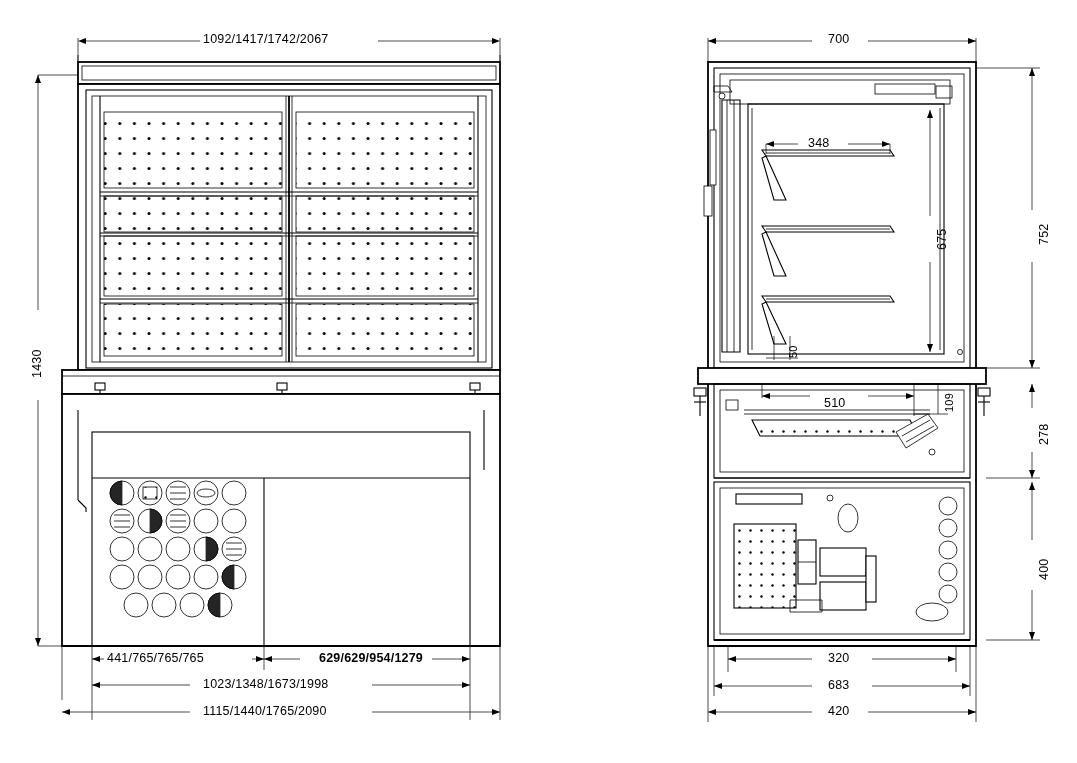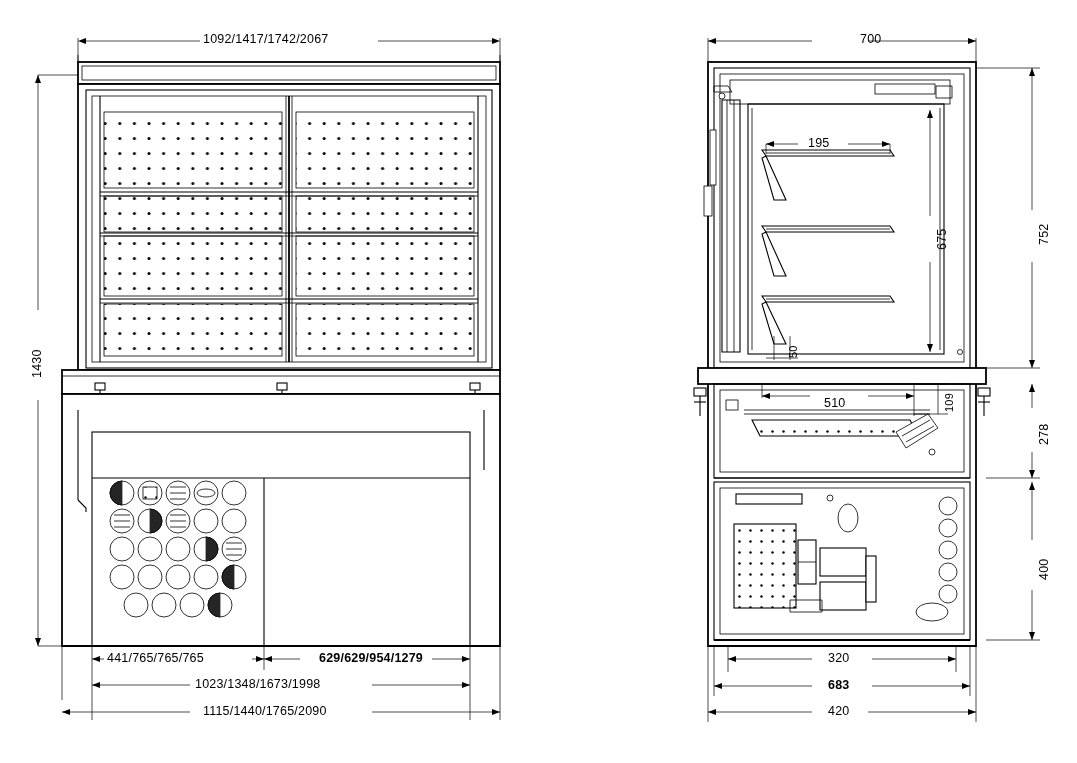--- a/index.html
+++ b/index.html
@@ -361,41 +361,41 @@
   </svg>
 
   <div class="dim" style="left:203px;top:32px;">1092/1417/1742/2067</div>
 
   <div class="dim v" style="left:30px;top:378px;transform:rotate(-90deg);">1430</div>
 
   <div class="dim" style="left:107px;top:651px;">441/765/765/765</div>
 
   <div class="dim" style="left:319px;top:651px;font-weight:bold;">629/629/954/1279</div>
 
-  <div class="dim" style="left:195px;top:677px;">1023/1348/1673/1998</div>
+  <div class="dim" style="left:203px;top:677px;">1023/1348/1673/1998</div>
 
   <div class="dim" style="left:203px;top:704px;">1115/1440/1765/2090</div>
 
-  <div class="dim" style="left:860px;top:32px;">700</div>
-
-  <div class="dim" style="left:808px;top:136px;">195</div>
+  <div class="dim" style="left:828px;top:32px;">700</div>
+
+  <div class="dim" style="left:808px;top:136px;">348</div>
 
   <div class="dim v" style="left:935px;top:250px;transform:rotate(-90deg);">675</div>
 
   <div class="dim v" style="left:1037px;top:245px;transform:rotate(-90deg);">752</div>
 
   <div class="dim v" style="left:787px;top:358px;transform:rotate(-90deg);font-size:11px;">50</div>
 
   <div class="dim" style="left:824px;top:396px;">510</div>
 
   <div class="dim v" style="left:943px;top:412px;transform:rotate(-90deg);font-size:11px;">109</div>
 
   <div class="dim v" style="left:1037px;top:445px;transform:rotate(-90deg);">278</div>
 
   <div class="dim v" style="left:1037px;top:580px;transform:rotate(-90deg);">400</div>
 
   <div class="dim" style="left:828px;top:651px;">320</div>
 
-  <div class="dim" style="left:828px;top:678px;font-weight:bold;">683</div>
+  <div class="dim" style="left:828px;top:678px;">683</div>
 
   <div class="dim" style="left:828px;top:704px;">420</div>
 
 </div>
 
 </body></html>

